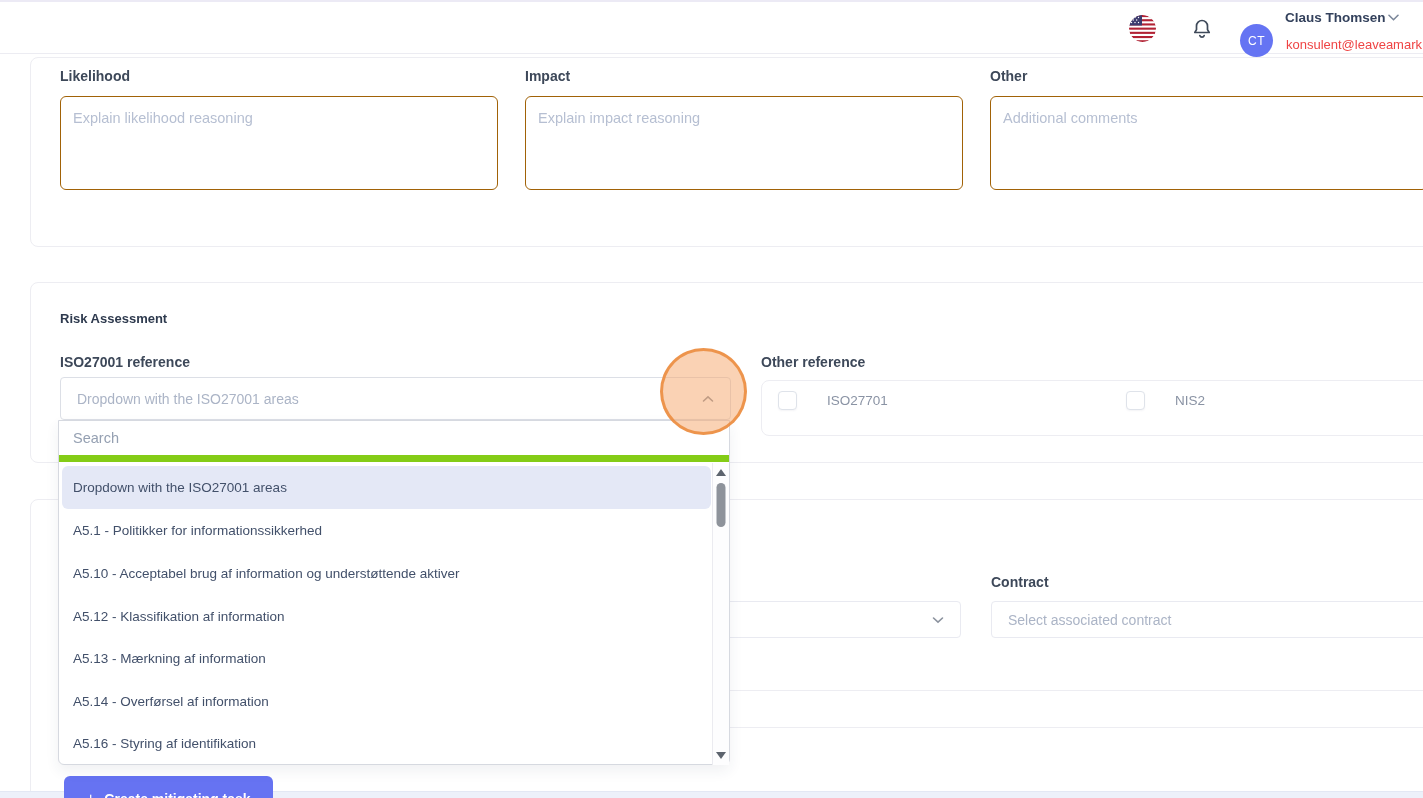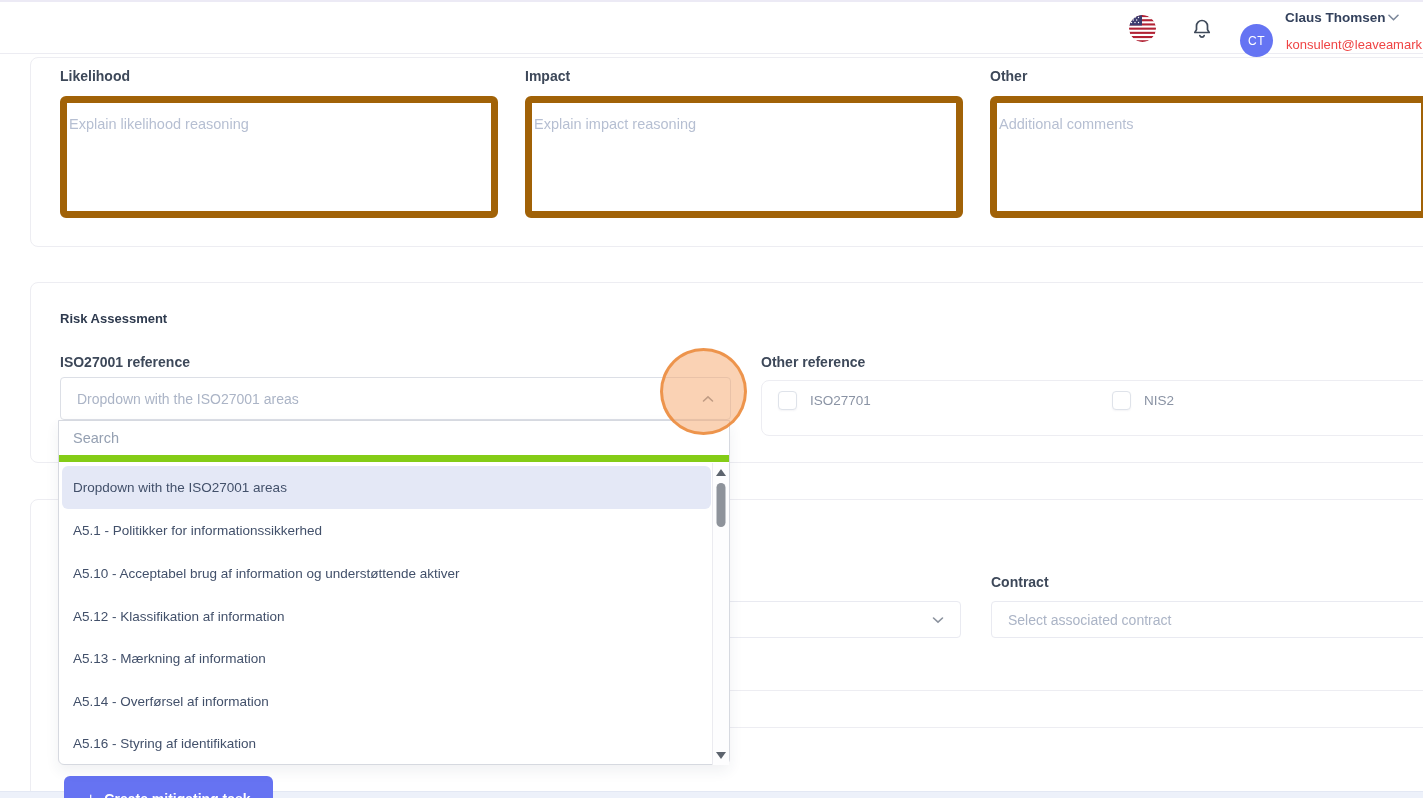--- a/index.html
+++ b/index.html
@@ -21,36 +21,36 @@
   .user-name { font-size:13.5px; font-weight:bold; color:#33415c; }
   .user-email { font-size:13px; color:#ef4444; white-space:nowrap; margin-top:12px;text-align:center; }
 
   
   .card { position:absolute; background:#fff; border:1px solid #ededf2; border-radius:8px; }
   .card-a { left:30px; top:57px; width:1470px; height:190px; }
   .card-b { left:30px; top:282px; width:1470px; height:181px; }
   .card-c { left:30px; top:499px; width:1470px; height:360px; }
 
   .field-label { position:absolute; font-size:14px; font-weight:bold; color:#3d4859; }
-  textarea.area { position:absolute; width:438px; height:122px; border:7px solid #a16207; border-radius:6px;
-    resize:none; padding:13px 2px; font-family:"Liberation Sans", sans-serif; font-size:14.5px;
+  textarea.area { position:absolute; width:438px; height:94px; border:1px solid #a16207; border-radius:6px;
+    resize:none; padding:13px 12px; font-family:"Liberation Sans", sans-serif; font-size:14.5px;
     color:#3d4859; outline:none; }
   textarea.area::placeholder { color:#b6bfd2; }
 
   .rb-title { position:absolute; left:29px; top:28px; font-size:13px; font-weight:bold; color:#2e3a4e; }
 
   .select-box { position:absolute; border:1px solid #dcdfe6; border-radius:4px; background:#fff;
     display:flex; align-items:center; cursor:pointer; }
   .select-placeholder { font-size:14px; color:#abb4c6; padding-left:16px; white-space:nowrap;
     overflow:hidden; flex:1; }
   .select-caret { position:absolute; right:16px; top:50%; transform:translateY(-50%); display:flex; }
 
   .other-box { position:absolute; left:730px; top:97px; width:740px; height:56px;
     border:1px solid #ededf2; border-radius:8px; }
-  .chk-item { position:absolute; top:10px; display:flex; align-items:center; gap:13px; cursor:pointer; }
+  .chk-item { position:absolute; top:10px; display:flex; align-items:center; gap:30px; cursor:pointer; }
   .chk { width:19px; height:19px; border:1px solid #dfe3ea; border-radius:4px; background:#fff;
     box-shadow:0 1px 2px rgba(60,70,100,.06); }
   .chk-label { font-size:13.5px; color:#8a93a4; }
 
   .divider { position:absolute; left:29px; width:1441px; height:0; border-top:1px solid #ededf2; }
 
   .create-btn { position:absolute; left:33px; top:276px; height:46px; padding:0 22px;
     background:#6673f2; color:#fff; border:none; border-radius:6px; font-size:14px; font-weight:bold;
     font-family:"Liberation Sans", sans-serif; display:flex; align-items:center; gap:9px;
     cursor:pointer; z-index:6; }
@@ -168,21 +168,21 @@
           </svg>
       </span>
     </div>
 
     <span class="field-label" style="left:730px; top:71px;">Other reference</span>
     <div class="other-box">
       <div class="chk-item" style="left:16px;">
         <span class="chk"></span>
         <span class="chk-label">ISO27701</span>
       </div>
-      <div class="chk-item" style="left:326px;padding-left:24px;">
+      <div class="chk-item" style="left:340px;padding-left:24px;">
         <span class="chk"></span>
         <span class="chk-label">NIS2</span>
       </div>
     </div>
   </section>
 
   <section class="card card-c">
     <div class="select-box" style="left:29px; top:101px; width:901px; height:37px; border-color:#e9eaf1;">
       <span class="select-placeholder"></span>
       <span class="select-caret">

